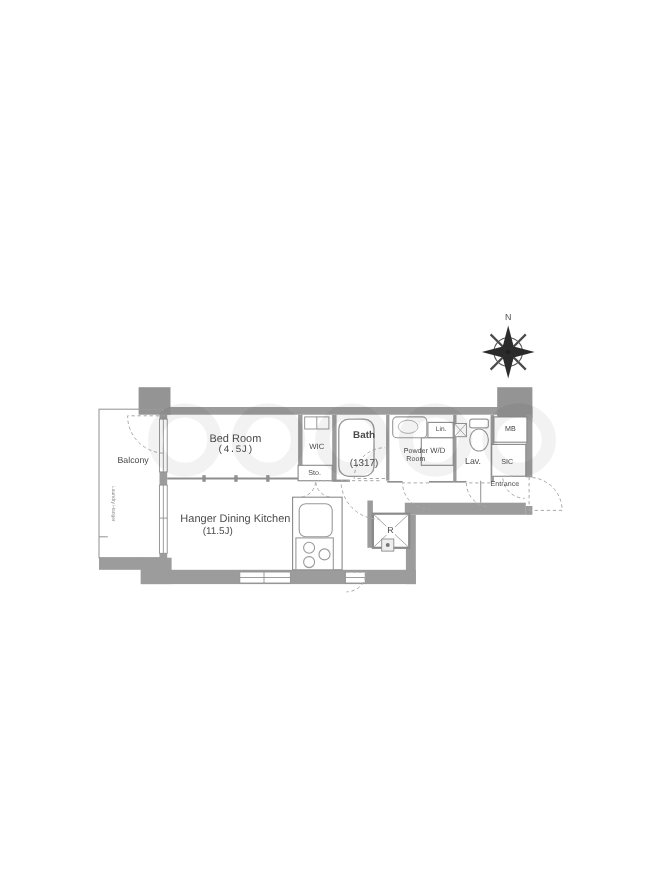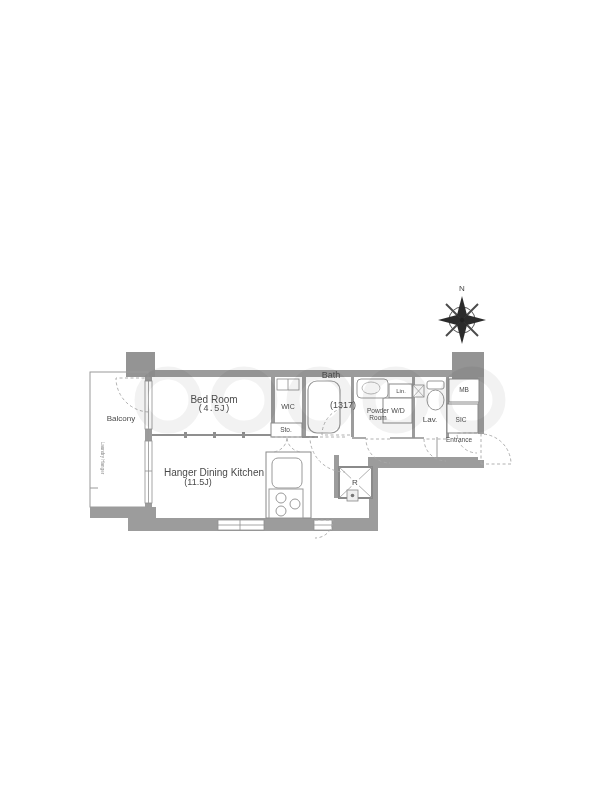--- a/index.html
+++ b/index.html
@@ -151,22 +151,22 @@
     </g>
   </svg>
 
   <div class="lbl f8" style="left:462px;top:289px;">N</div>
   <div class="lbl f8" style="left:121px;top:419px;">Balcony</div>
   <div class="vert lbl" style="left:102px;top:458px;">Laundry Hanger</div>
   <div class="lbl f10" style="left:214px;top:399px;">Bed Room</div>
   <div class="lbl f9" style="left:214px;top:410px;font-family:Liberation Mono, monospace;">(4.5J)</div>
   <div class="lbl f7" style="left:288px;top:407px;">WIC</div>
   <div class="lbl f65" style="left:286px;top:430px;">Sto.</div>
-  <div class="lbl f9" style="left:331px;top:376px;">Bath</div>
-  <div class="lbl f9" style="left:331px;top:406px;padding-left:24px;">(1317)</div>
+  <div class="lbl f9" style="left:331px;top:396px;font-weight:bold;">Bath</div>
+  <div class="lbl f9" style="left:331px;top:422px;">(1317)</div>
   <div class="lbl f65 wrap" style="left:378px;top:414px;">Powder Room</div>
   <div class="lbl f6" style="left:401px;top:391px;">Lin.</div>
   <div class="lbl f7" style="left:398px;top:411px;">W/D</div>
   <div class="lbl f8" style="left:430px;top:420px;">Lav.</div>
   <div class="lbl f65" style="left:464px;top:390px;">MB</div>
   <div class="lbl f65" style="left:461px;top:420px;">SIC</div>
   <div class="lbl f65" style="left:459px;top:440px;">Entrance</div>
   <div class="lbl f10" style="left:214px;top:472px;">Hanger Dining Kitchen</div>
   <div class="lbl f9" style="left:198px;top:483px;">(11.5J)</div>
   <div class="lbl f8" style="left:355px;top:483px;"><span class="rl">R</span></div>

